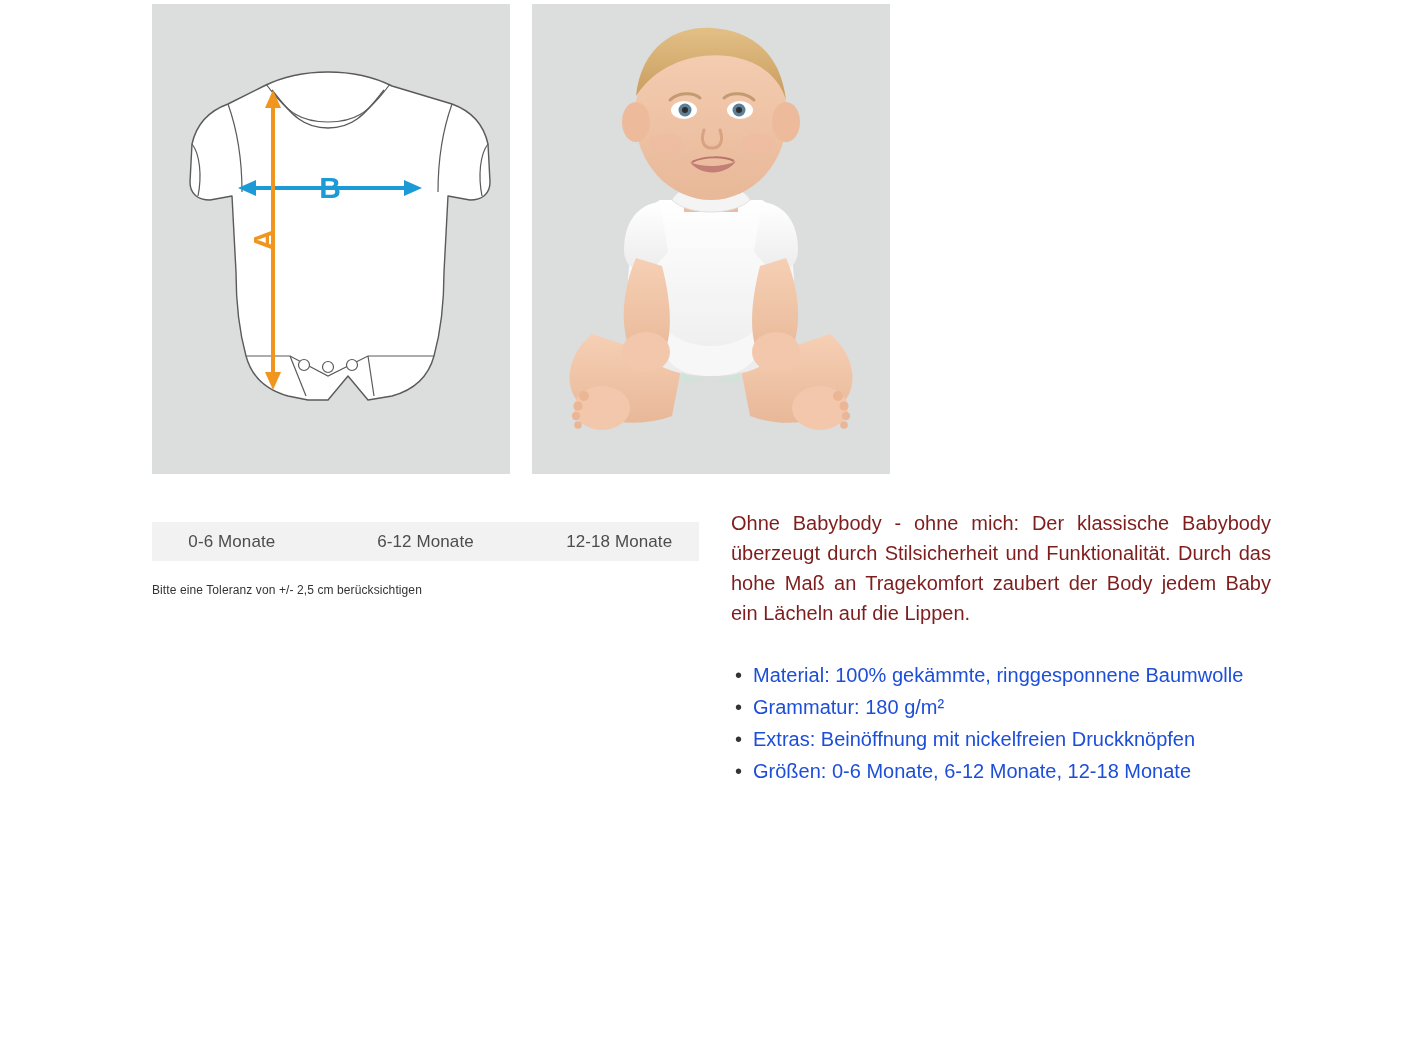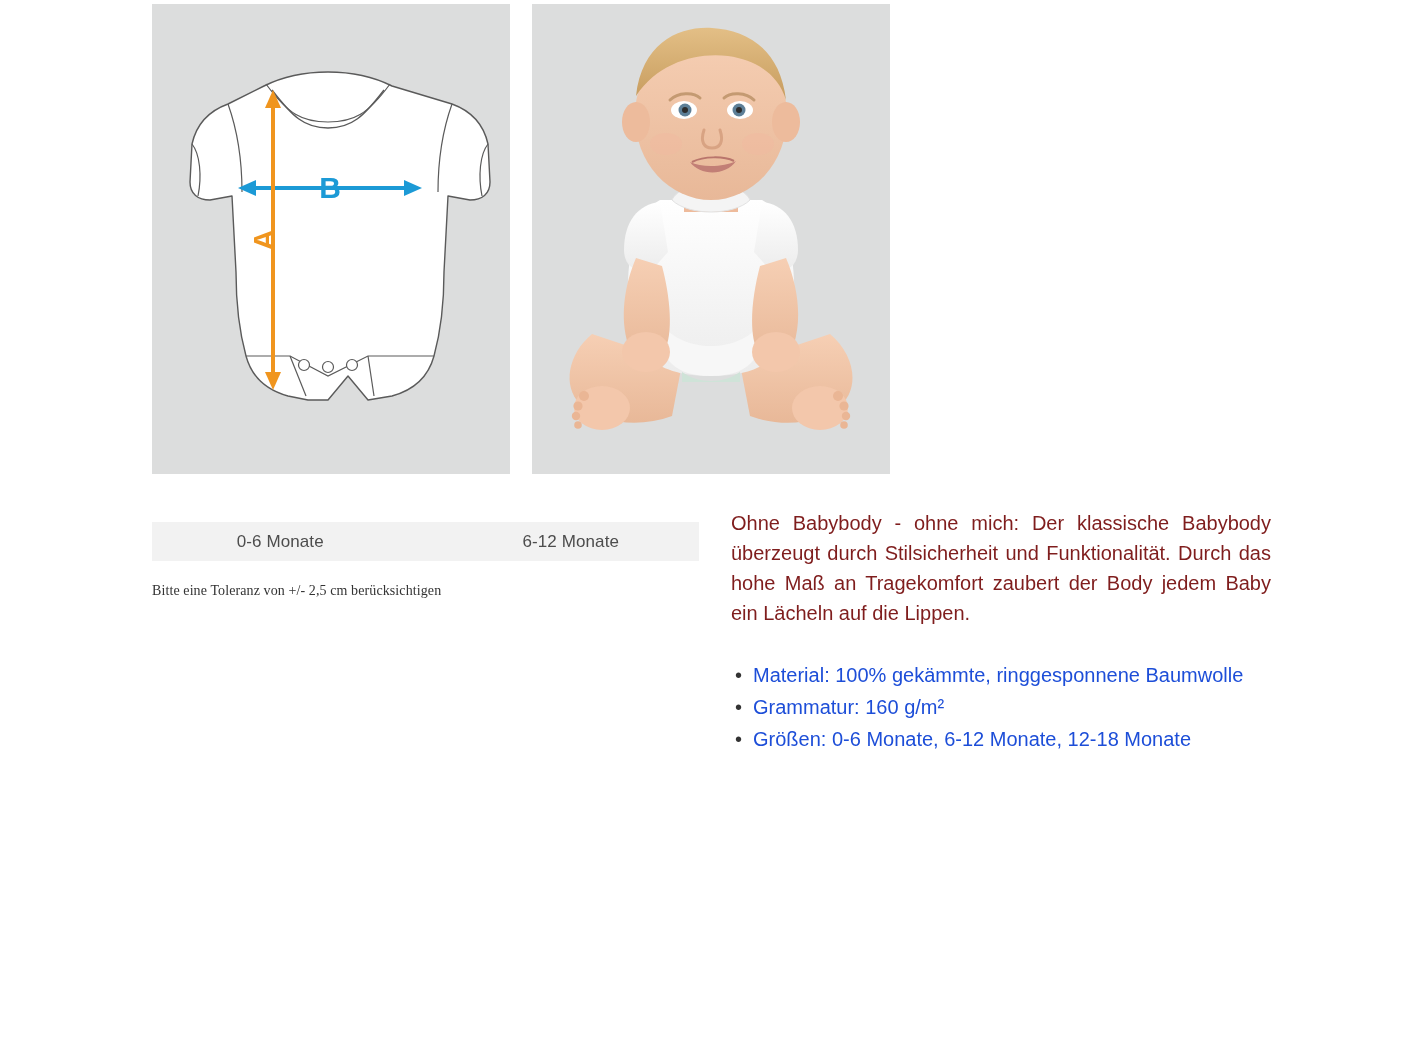--- a/index.html
+++ b/index.html
@@ -76,24 +76,23 @@
     letter-spacing: .1px;
     cursor: pointer;
     user-select: none;
   }
 
   .tolerance {
     position: absolute;
     left: 152px;
     top: 583px;
     width: 620px;
-    font-size: 14px;
+    font-size: 12px;
     color: #333333;
     letter-spacing: .1px;
-    font-family: Liberation Serif, serif;
   }
 
   
   .desc {
     position: absolute;
     left: 731px;
     top: 508px;
     width: 540px;
   }
   .desc p.intro {
@@ -276,26 +275,28 @@
 
         <ellipse cx="134" cy="140" rx="16" ry="11" fill="#f0b9a0" opacity="0.55"></ellipse>
         <ellipse cx="226" cy="140" rx="16" ry="11" fill="#f0b9a0" opacity="0.55"></ellipse>
       </svg>
     </div>
   </div>
 
   <div class="size-tabs">
     <div class="size-tab">0-6 Monate</div>
     <div class="size-tab">6-12 Monate</div>
+    <div class="size-tab">12-18 Monate</div>
   </div>
 
   <div class="tolerance">Bitte eine Toleranz von +/- 2,5 cm berücksichtigen</div>
 
   <div class="desc">
     <p class="intro">Ohne Babybody - ohne mich: Der klassische Babybody überzeugt durch Stilsicherheit und Funktionalität. Durch das hohe Maß an Tragekomfort zaubert der Body jedem Baby ein Lächeln auf die Lippen.</p>
     <ul class="feature-list">
       <li>Material: 100% gekämmte, ringgesponnene Baumwolle</li>
-      <li>Grammatur: 160 g/m²</li>
+      <li>Grammatur: 180 g/m²</li>
+      <li>Extras: Beinöffnung mit nickelfreien Druckknöpfen</li>
       <li>Größen:   0-6 Monate, 6-12 Monate, 12-18 Monate</li>
     </ul>
   </div>
 
 </div>
 
 </body></html>

